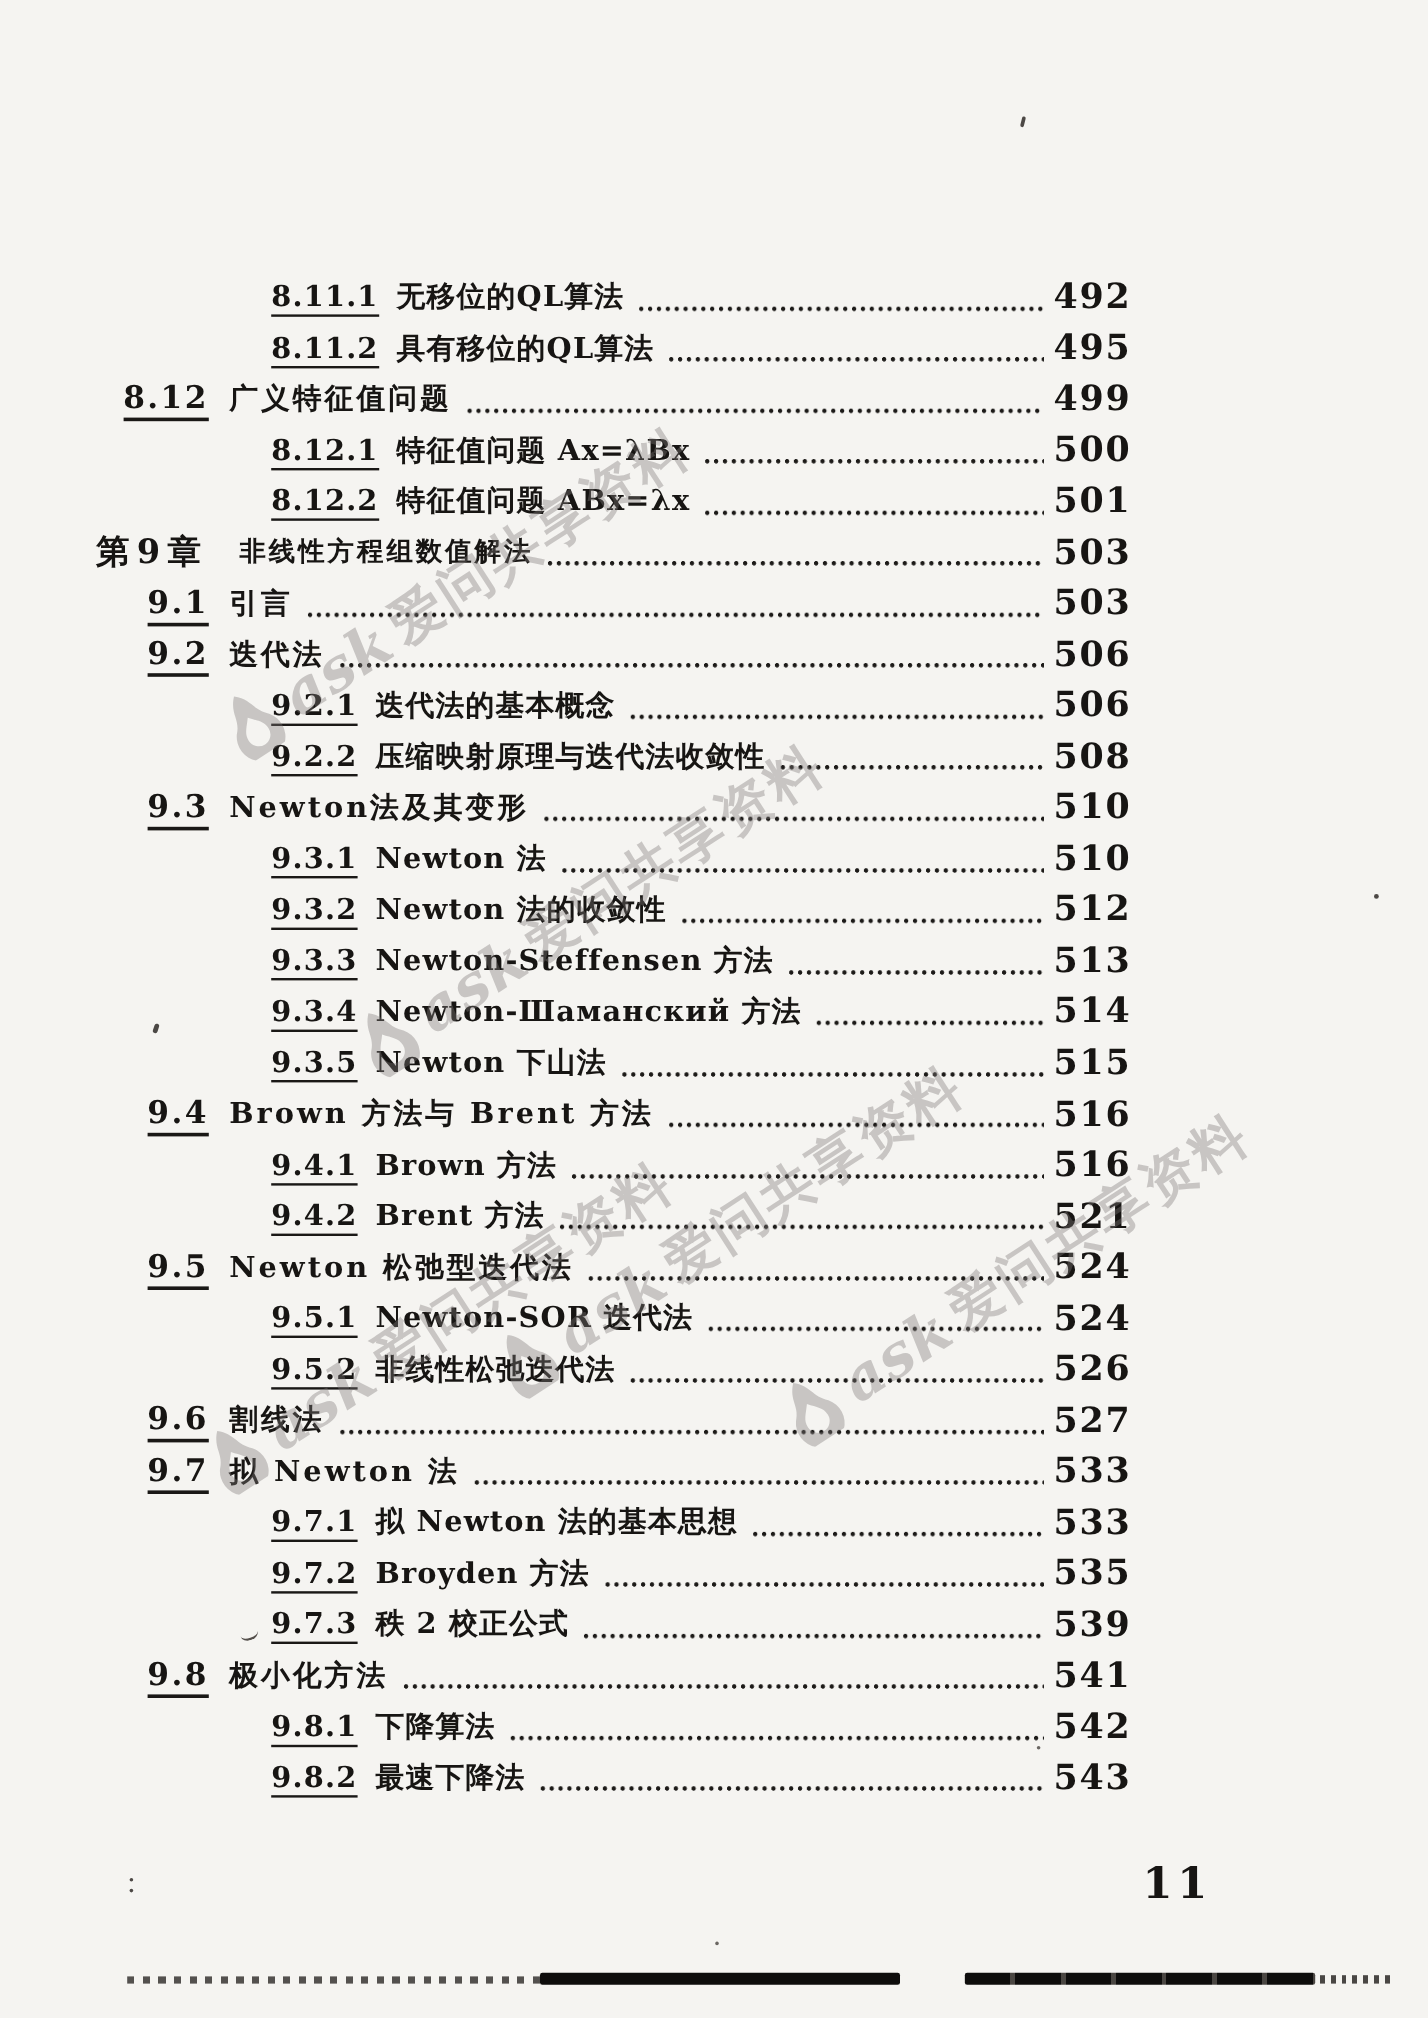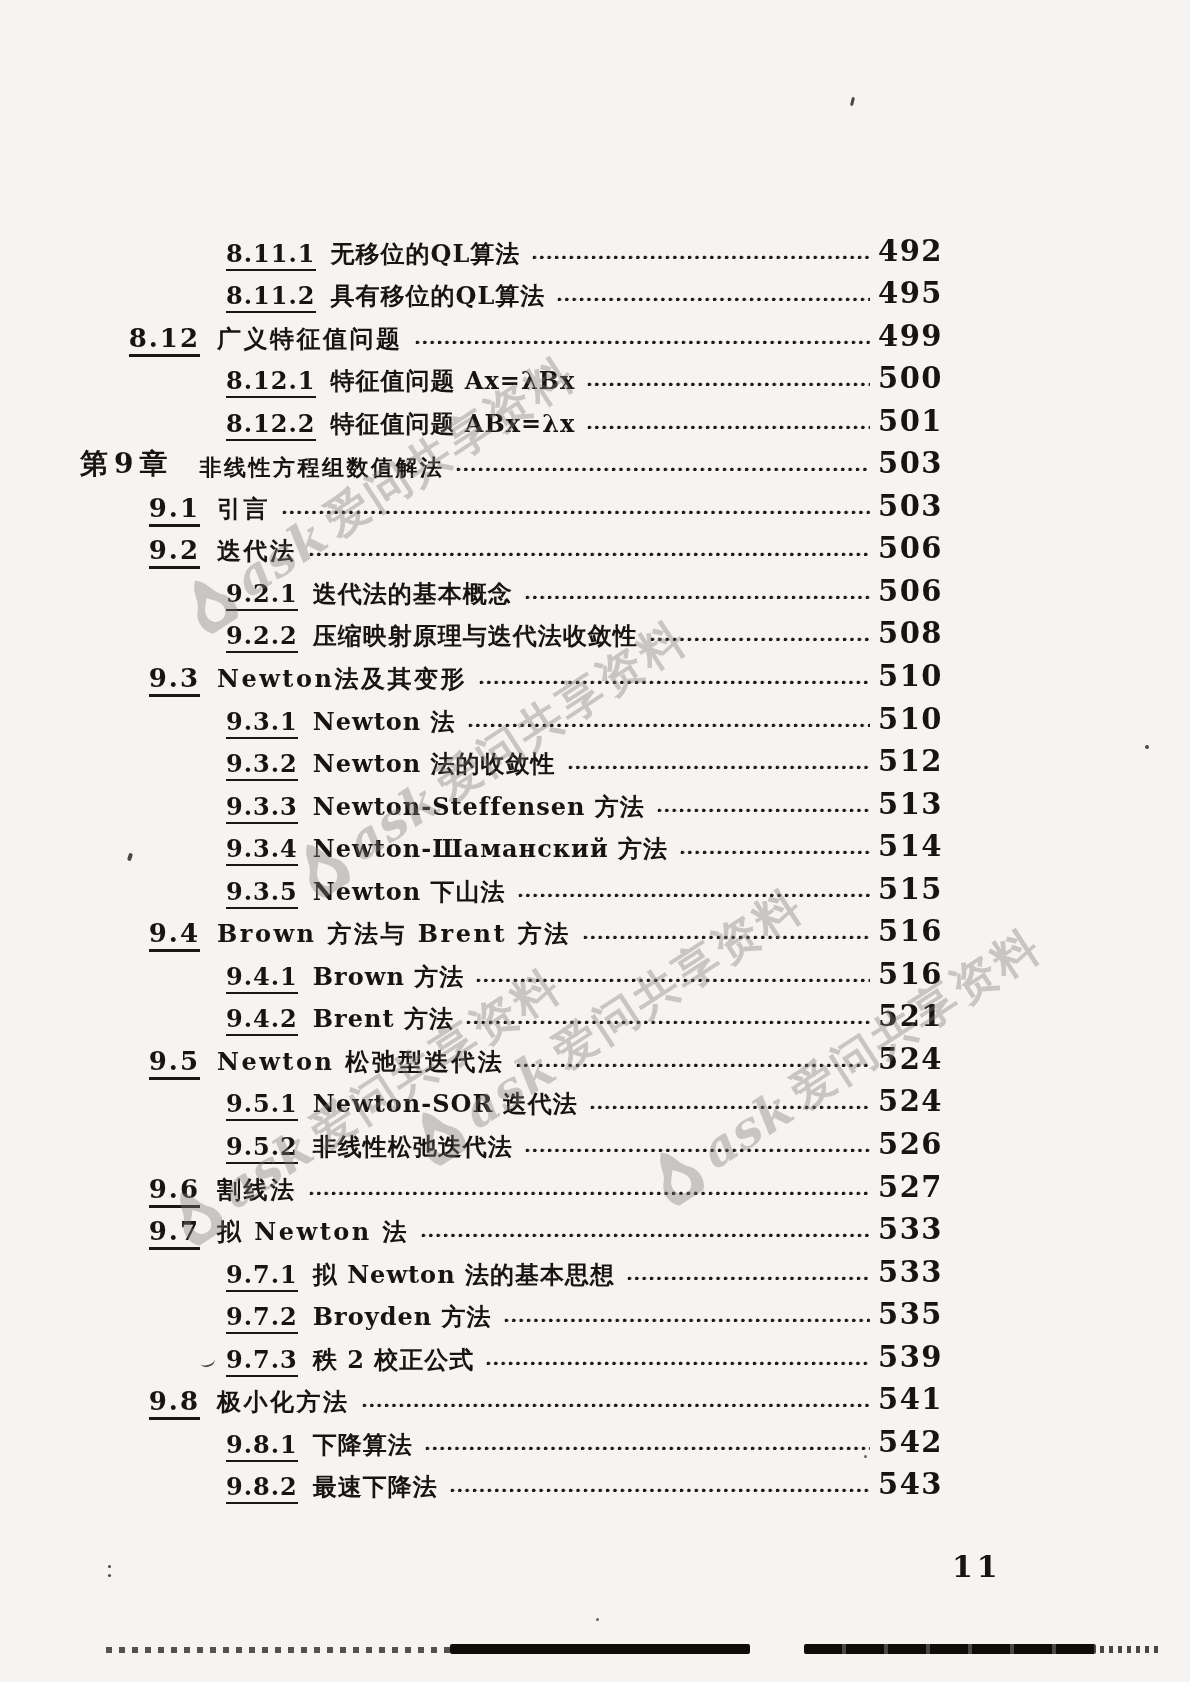--- a/index.html
+++ b/index.html
@@ -15,21 +15,21 @@
 
   
   .toc{
     position:absolute;left:0;top:229px;right:0;
     padding-right:247px;
   }
   .row{
     height:42.55px;
     box-sizing:border-box;
     display:flex;
-    align-items:flex-end;
+    align-items:center;
     padding-bottom:6px;
     white-space:nowrap;
   }
   .numbox{display:inline-block;}
   .num{
     display:inline-block;
     line-height:1;
     font-weight:700;
     border-bottom:2.5px solid #1a1816;
     padding-bottom:3px;
@@ -53,21 +53,21 @@
     font-weight:600;
     letter-spacing:1.5px;
   }
 
   
   .lvl1{padding-left:80px;}
   .lvl1 .num{border-bottom:none;font-size:28px;letter-spacing:6px;padding-bottom:0;margin-bottom:0;}
   .lvl1 .title{font-size:22px;font-weight:700;letter-spacing:2.5px;margin-left:26px;}
 
   
-  .lvl2{padding-left:116px;}
+  .lvl2{padding-left:90px;}
   .lvl2 .numbox{min-width:84px;text-align:right;}
   .lvl2 .num{font-size:26px;letter-spacing:2px;border-bottom-width:3px;}
   .lvl2 .title{font-size:24px;letter-spacing:2.5px;margin-left:17px;}
 
   
   .lvl3{padding-left:226px;}
   .lvl3 .num{font-size:24px;letter-spacing:1px;}
   .lvl3 .title{font-size:24px;letter-spacing:1px;}
 
   
@@ -88,21 +88,21 @@
   .wm .wm-cn{font-size:45px;letter-spacing:3px;}
   .wm1{left:186px;top:588px;}
   .wm2{left:298px;top:852px;}
   .wm3{left:414px;top:1120px;}
   .wm4{left:172px;top:1200px;}
   .wm5{left:652px;top:1160px;}
 
   
   .folio{
     position:absolute;left:952px;top:1549px;
-    font-size:30px;font-weight:700;letter-spacing:4px;
+    font-size:36px;font-weight:700;letter-spacing:4px;
   }
 
   
   .band{position:absolute;background-repeat:repeat-x;}
   .band1{left:106px;top:1647px;width:350px;height:6px;
     background-image:repeating-linear-gradient(90deg,#2b2826 0 6px,rgba(0,0,0,0) 6px 13px);
     opacity:.8;}
   .band2{left:450px;top:1644px;width:300px;height:10px;background:#0e0d0c;border-radius:2px;}
   .band3{left:804px;top:1644px;width:292px;height:10px;
     background-image:repeating-linear-gradient(90deg,#0e0d0c 0 38px,#4a4642 38px 42px);border-radius:2px;}

